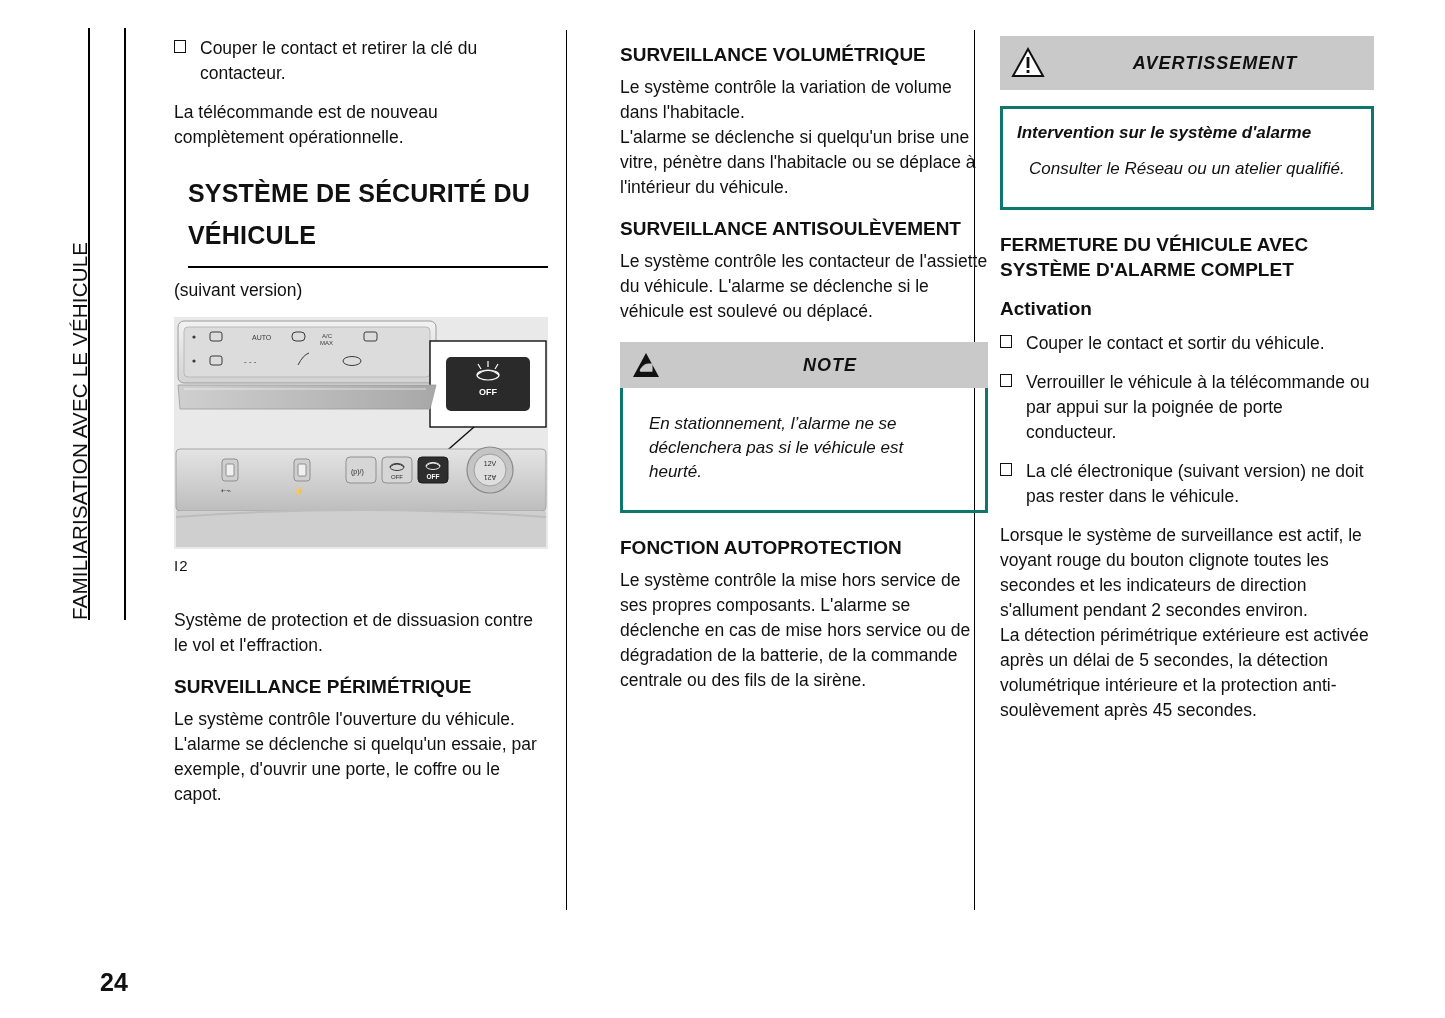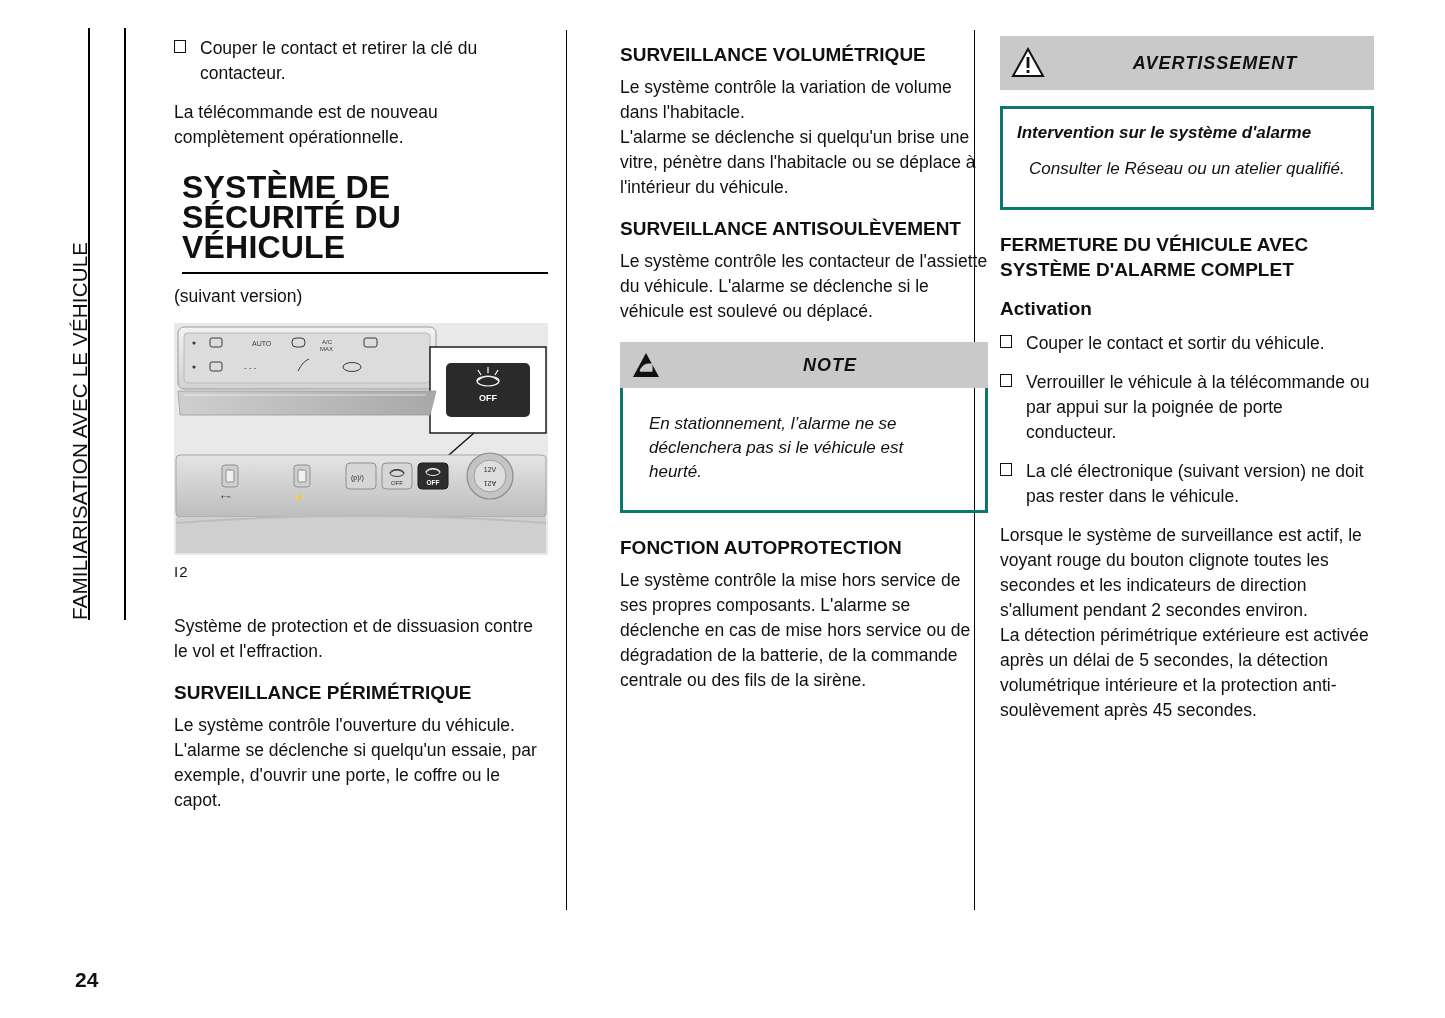--- a/index.html
+++ b/index.html
@@ -75,24 +75,24 @@
   .col.c3 { left: 1000px; width: 374px; }
 
   p {
     margin: 0 0 14px 0;
     font-size: 17.5px;
     line-height: 25px;
   }
   .tight { margin-bottom: 0; }
 
   h1.sec {
-    font-size: 32px;
-    font-weight: bold;
-    line-height: 30px;
-    margin: 22px 0 10px 8px;
+    font-size: 25px;
+    font-weight: bold;
+    line-height: 42px;
+    margin: 22px 0 10px 14px;
     letter-spacing: 0.2px;
   }
   h1.sec .rule {
     display: block;
     height: 2px;
     background: #000;
     margin-top: 10px;
   }
   h2.sub {
     font-size: 19px;
@@ -206,23 +206,23 @@
   }
   .note-band .icon-box { width: 52px; display:flex; align-items:center; justify-content:center; }
   .note-band .band-label {
     flex: 1; display:flex; align-items:center; justify-content:center;
     font-size: 18px; font-weight: bold; font-style: italic; letter-spacing: 1px;
   }
 
   
   .page-num {
     position: absolute;
-    left: 75px;
+    left: 100px;
     top: 968px;
-    font-size: 21px;
+    font-size: 25px;
     font-weight: bold;
   }
 
   svg { display: block; }
 </style>
 </head>
 <body>
 
 <div id="page">
 

